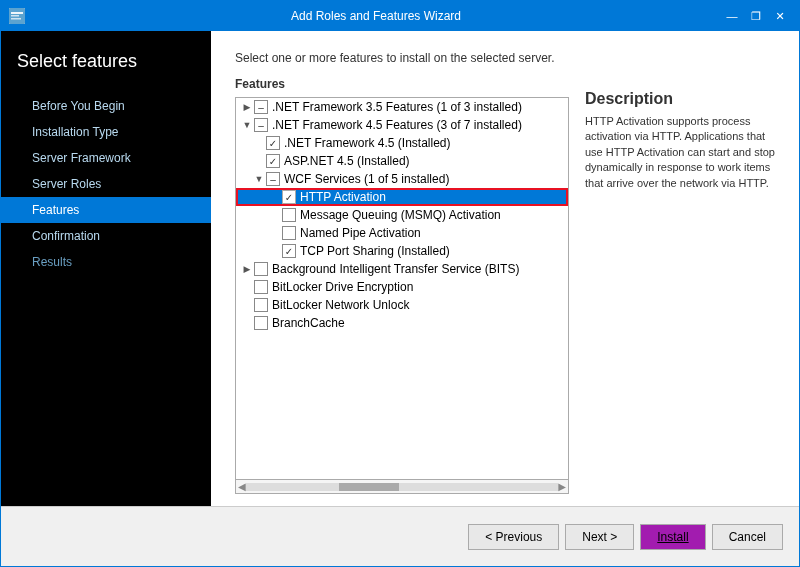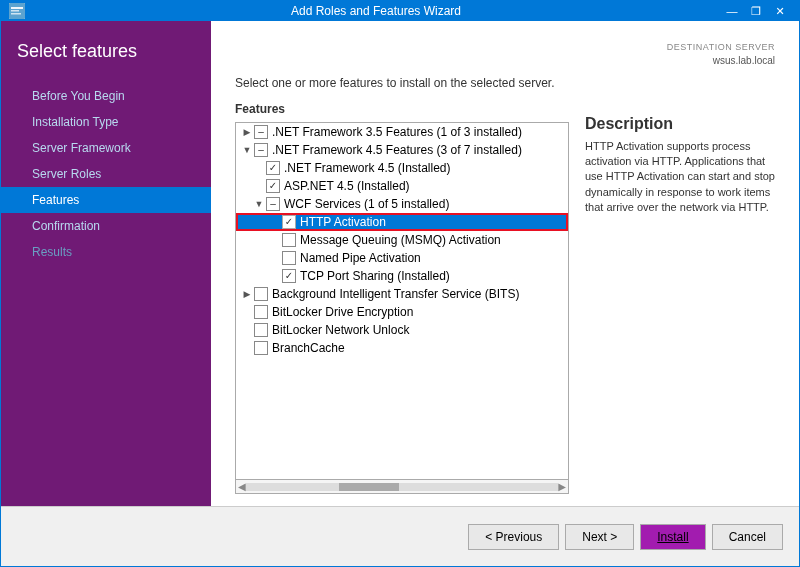--- a/index.html
+++ b/index.html
@@ -17,21 +17,21 @@
       width: 800px;
       height: 567px;
       border: 1px solid #0078d7;
       display: flex;
       flex-direction: column;
     }
 
     .title-bar {
       background: #0078d7;
       color: white;
-      height: 20px;
+      height: 30px;
       display: flex;
       align-items: center;
       padding: 0 8px;
       flex-shrink: 0;
     }
 
     .title-bar-icon {
       width: 16px;
       height: 16px;
       margin-right: 6px;
@@ -68,21 +68,21 @@
     .wizard-body {
       display: flex;
       flex: 1;
       background: white;
       overflow: hidden;
     }
 
     
     .sidebar {
       width: 210px;
-      background: #701a75;
+      background: #000000;
       padding: 20px 0;
       flex-shrink: 0;
     }
 
     .sidebar-title {
       color: white;
       font-size: 18px;
       font-weight: 300;
       padding: 0 16px 20px 16px;
       line-height: 1.2;
@@ -331,24 +331,20 @@
       <div class="sidebar-item">Before You Begin</div>
       <div class="sidebar-item">Installation Type</div>
       <div class="sidebar-item">Server Framework</div>
       <div class="sidebar-item">Server Roles</div>
       <div class="sidebar-item active">Features</div>
       <div class="sidebar-item">Confirmation</div>
       <div class="sidebar-item dimmed">Results</div>
     </div>
 
     <div class="main-area">
-      <div class="destination-server">
-        <div class="label">DESTINATION SERVER</div>
-        <div>wsus.lab.local</div>
-      </div>
 
       <div class="instruction-text">Select one or more features to install on the selected server.</div>
 
       <div class="features-container">
 
         <div class="features-panel">
           <div class="features-header">Features</div>
           <div class="features-list">
 
             <div class="feature-item">

